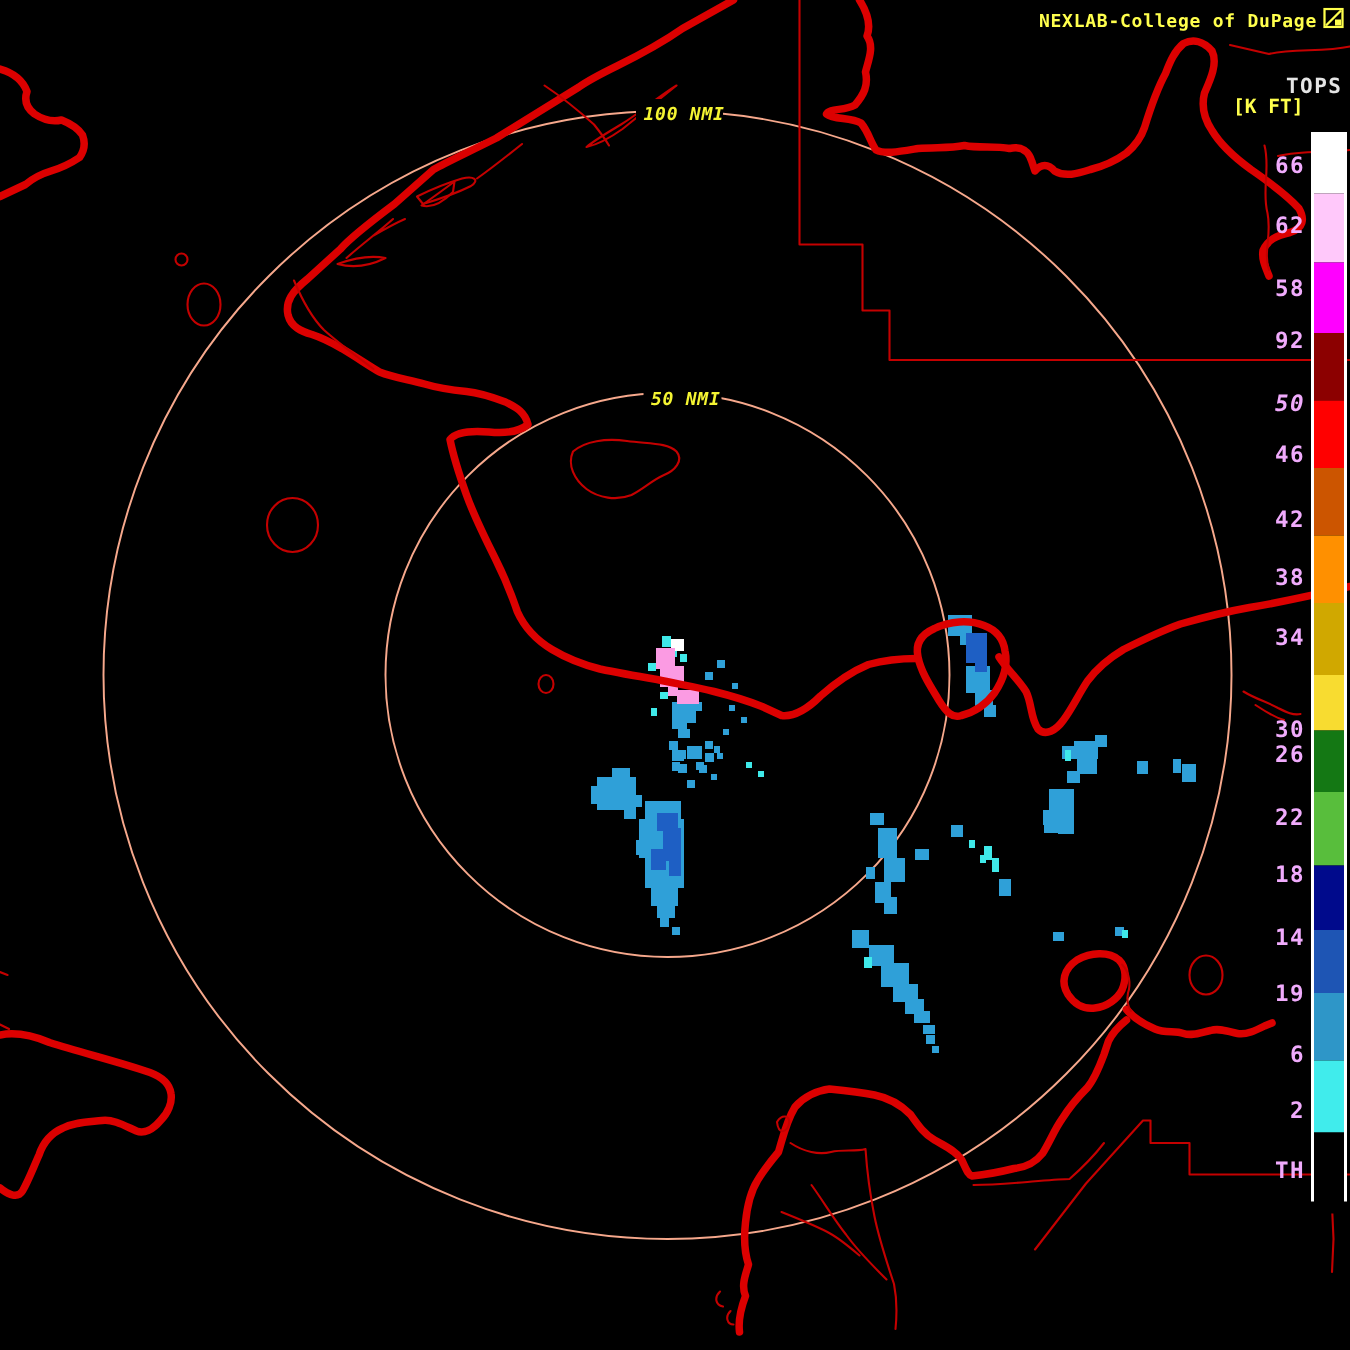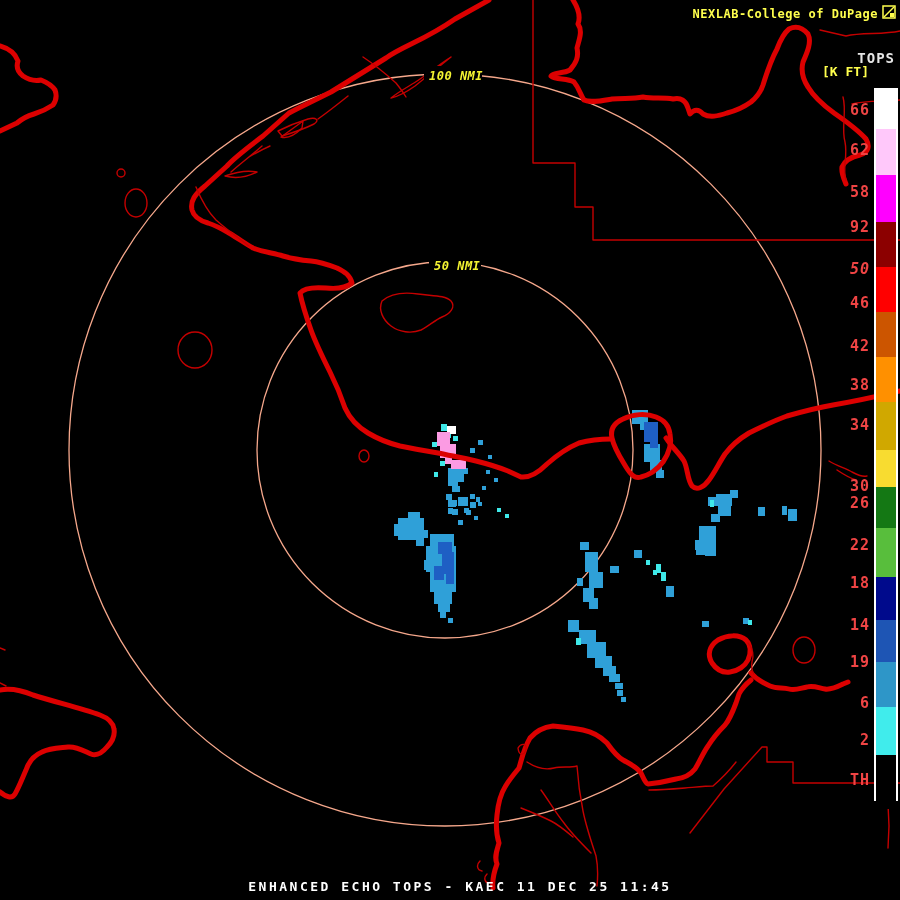--- a/index.html
+++ b/index.html
@@ -8,21 +8,21 @@
   #map-svg{position:absolute;left:0;top:0;}
   #brand{position:absolute;top:5px;right:4px;display:flex;align-items:center;gap:4px;
          color:#FFFF4D;font-size:12px;font-weight:bold;letter-spacing:.5px;white-space:nowrap;}
   #legend-title{position:absolute;top:50px;right:5px;color:#e5e5e5;font-size:14px;
          font-weight:bold;letter-spacing:1px;}
   #legend-units{position:absolute;top:64px;right:31px;color:#FFFF4D;font-size:13px;
          font-weight:bold;}
   #legend-bar{position:absolute;left:874px;top:88px;width:20px;height:709px;
          border:2px solid #fff;display:flex;flex-direction:column;background:#000;}
   .legend-block{width:100%;flex:0 0 auto;}
-  .tick{position:absolute;right:30px;color:#ef4444;font-size:15px;font-weight:bold;
+  .tick{position:absolute;right:30px;color:#f0abfc;font-size:15px;font-weight:bold;
          letter-spacing:1px;line-height:1;}
   #caption{position:absolute;left:0;right:0;bottom:6px;text-align:center;color:#FFF;
          font-size:13px;font-weight:bold;letter-spacing:2.5px;text-indent:20px;white-space:nowrap;}
   .ring{fill:none;stroke:#F6A88C;stroke-width:1.3;}
   .thick{fill:none;stroke:#DC0000;stroke-width:5;stroke-linecap:round;stroke-linejoin:round;}
   .thin{fill:none;stroke:#C40000;stroke-width:1.4;stroke-linecap:round;stroke-linejoin:round;}
   .nmi-label{fill:#F4F432;font-size:12px;font-weight:bold;font-style:italic;
          font-family:"DejaVu Sans Mono",monospace;letter-spacing:.5px;}
 </style>
 </head>
@@ -211,21 +211,20 @@
       <div class="legend-block" style="background: rgb(248, 220, 48); height: 37px;"></div>
       <div class="legend-block" style="background: rgb(20, 120, 20); height: 41px;"></div>
       <div class="legend-block" style="background: rgb(88, 190, 60); height: 49px;"></div>
       <div class="legend-block" style="background: rgb(0, 10, 140); height: 43px;"></div>
       <div class="legend-block" style="background: rgb(30, 85, 180); height: 42px;"></div>
       <div class="legend-block" style="background: rgb(46, 150, 200); height: 45px;"></div>
       <div class="legend-block" style="background: rgb(64, 236, 236); height: 48px;"></div>
       <div class="legend-block" style="background: rgb(0, 0, 0); height: 54px;"></div>
     </div>
 
-  <div id="caption">ENHANCED ECHO TOPS - KAEC 11 DEC 25 11:45</div>
 
 <span class="tick" style="top: 103px;">66</span>
     <span class="tick" style="top: 143px;">62</span>
     <span class="tick" style="top: 185px;">58</span>
     <span class="tick" style="top: 220px;">92</span>
     <span class="tick" style="top: 262px; font-style: italic;">50</span>
     <span class="tick" style="top: 296px;">46</span>
     <span class="tick" style="top: 339px;">42</span>
     <span class="tick" style="top: 378px;">38</span>
     <span class="tick" style="top: 418px;">34</span>

